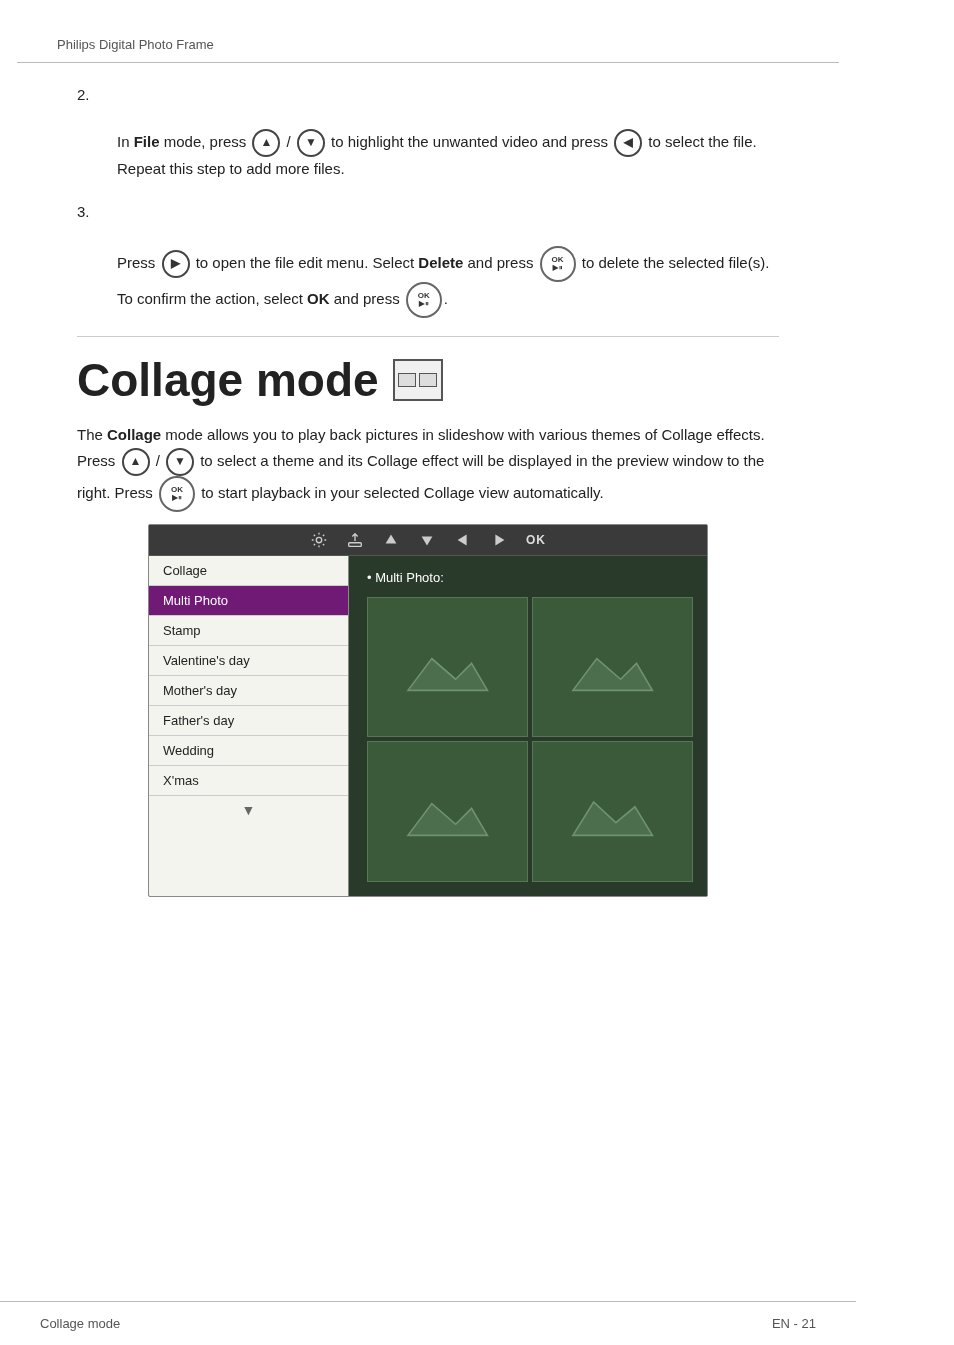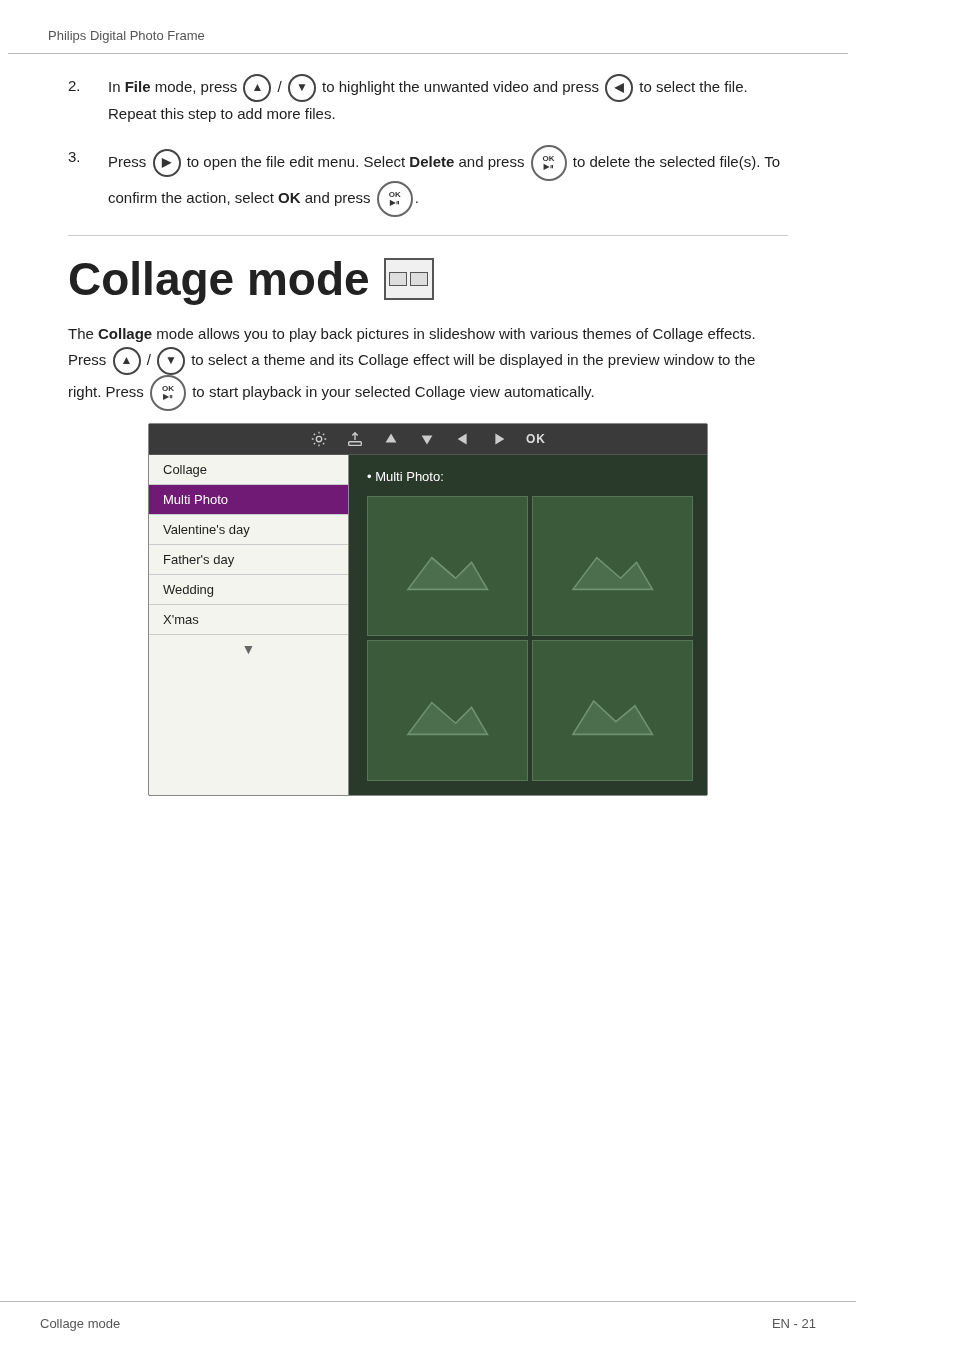--- a/index.html
+++ b/index.html
@@ -9,21 +9,21 @@
       background: #fff;
       font-family: Arial, Helvetica, sans-serif;
       font-size: 15px;
       color: #222;
       position: relative;
     }
 
     .page-container {
       width: 856px;
       min-height: 1345px;
-      padding: 8px;
+      padding: 17px;
       position: relative;
     }
 
     
     .header {
       padding: 18px 40px 10px 40px;
       border-bottom: 1px solid #bbb;
     }
     .header-title {
       font-size: 13px;
@@ -41,20 +41,21 @@
       margin-bottom: 18px;
       line-height: 1.6;
     }
     .step-num {
       min-width: 40px;
       font-size: 15px;
     }
     .step-text {
       font-size: 15px;
       line-height: 1.65;
+      margin-top: 46px;
     }
     .step-text b { font-weight: bold; }
 
     
     .icon-circle {
       display: inline-flex;
       align-items: center;
       justify-content: center;
       width: 28px;
       height: 28px;
@@ -363,21 +364,23 @@
         </span>
 
         <span class="toolbar-item toolbar-ok">OK</span>
       </div>
 
       <div class="ui-content-row">
 
         <div class="ui-list">
           <div class="ui-list-item">Collage</div>
           <div class="ui-list-item selected">Multi Photo</div>
+          <div class="ui-list-item">Stamp</div>
           <div class="ui-list-item">Valentine's day</div>
+          <div class="ui-list-item">Mother's day</div>
           <div class="ui-list-item">Father's day</div>
           <div class="ui-list-item">Wedding</div>
           <div class="ui-list-item">X'mas</div>
           <div class="ui-list-arrow">▼</div>
         </div>
 
         <div class="ui-preview">
           <div class="preview-label">• Multi Photo:</div>
           <div class="preview-grid">
 

